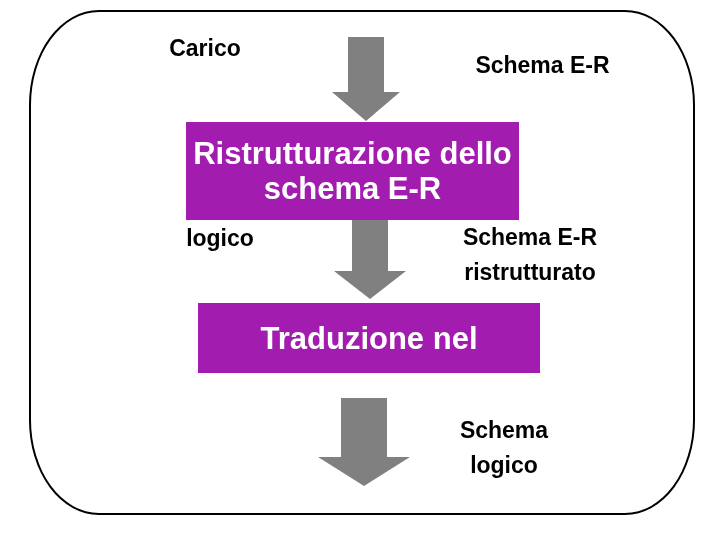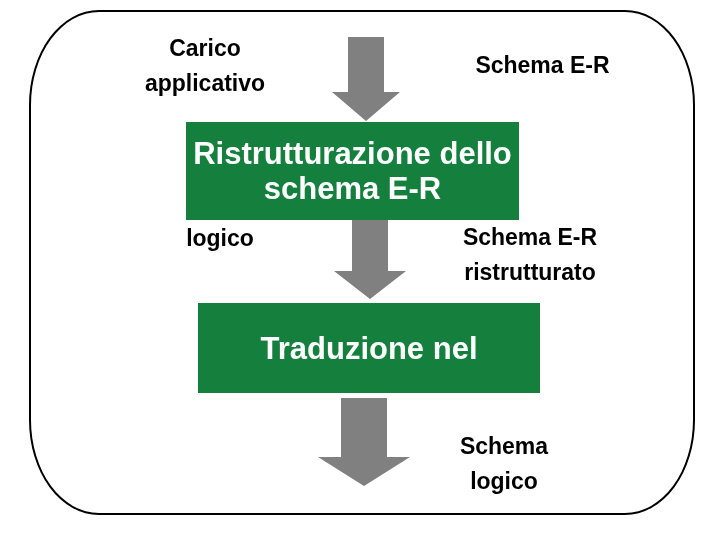--- a/index.html
+++ b/index.html
@@ -41,56 +41,55 @@
     font-weight: bold;
     font-size: 23px;
     line-height: 35px;
     text-align: center;
     white-space: nowrap;
   }
   .label span { display: block; }
   .process-box {
     position: absolute;
     z-index: 3;
-    background: #15803d;
+    background: #a21caf;
     color: #FFFFFF;
     font-weight: bold;
     font-size: 31px;
     line-height: 35px;
     text-align: center;
     display: flex;
     flex-direction: column;
     justify-content: center;
     align-items: center;
     white-space: nowrap;
   }
   .box-ristrutturazione { left: 186px; top: 122px; width: 333px; height: 98px; }
-  .box-traduzione       { left: 198px; top: 303px; width: 342px; height: 90px; }
+  .box-traduzione       { left: 198px; top: 303px; width: 342px; height: 70px; }
   .label-carico            { left: 100px; top: 31px;  width: 210px; }
   .label-schema-er         { left: 440px; top: 48px;  width: 205px; }
   .label-modello           { left: 125px; top: 221px; width: 190px; }
   .label-schema-er-ristr   { left: 418px; top: 220px; width: 224px; }
-  .label-schema-logico     { left: 408px; top: 429px; width: 192px; }
+  .label-schema-logico     { left: 408px; top: 413px; width: 192px; }
 </style>
 </head>
 <body>
 
 <div class="stage">
 
   <div class="slide-frame"></div>
 
   <svg class="arrow-layer" viewBox="0 0 720 540" xmlns="http://www.w3.org/2000/svg">
     <polygon points="348,37 384,37 384,92 400,92 366,121 332,92 348,92" fill="#808080"></polygon>
     <polygon points="352,220 388,220 388,271 406,271 370,299 334,271 352,271" fill="#808080"></polygon>
     <polygon points="341,398 387,398 387,457 410,457 364,486 318,457 341,457" fill="#808080"></polygon>
   </svg>
 
   <div class="label label-carico">
     <span>Carico</span>
-    <span>applicativo</span>
   </div>
 
   <div class="label label-schema-er">
     <span>Schema E-R</span>
   </div>
 
   <div class="process-box box-ristrutturazione">
     <span>Ristrutturazione dello</span>
     <span>schema E-R</span>
   </div>

